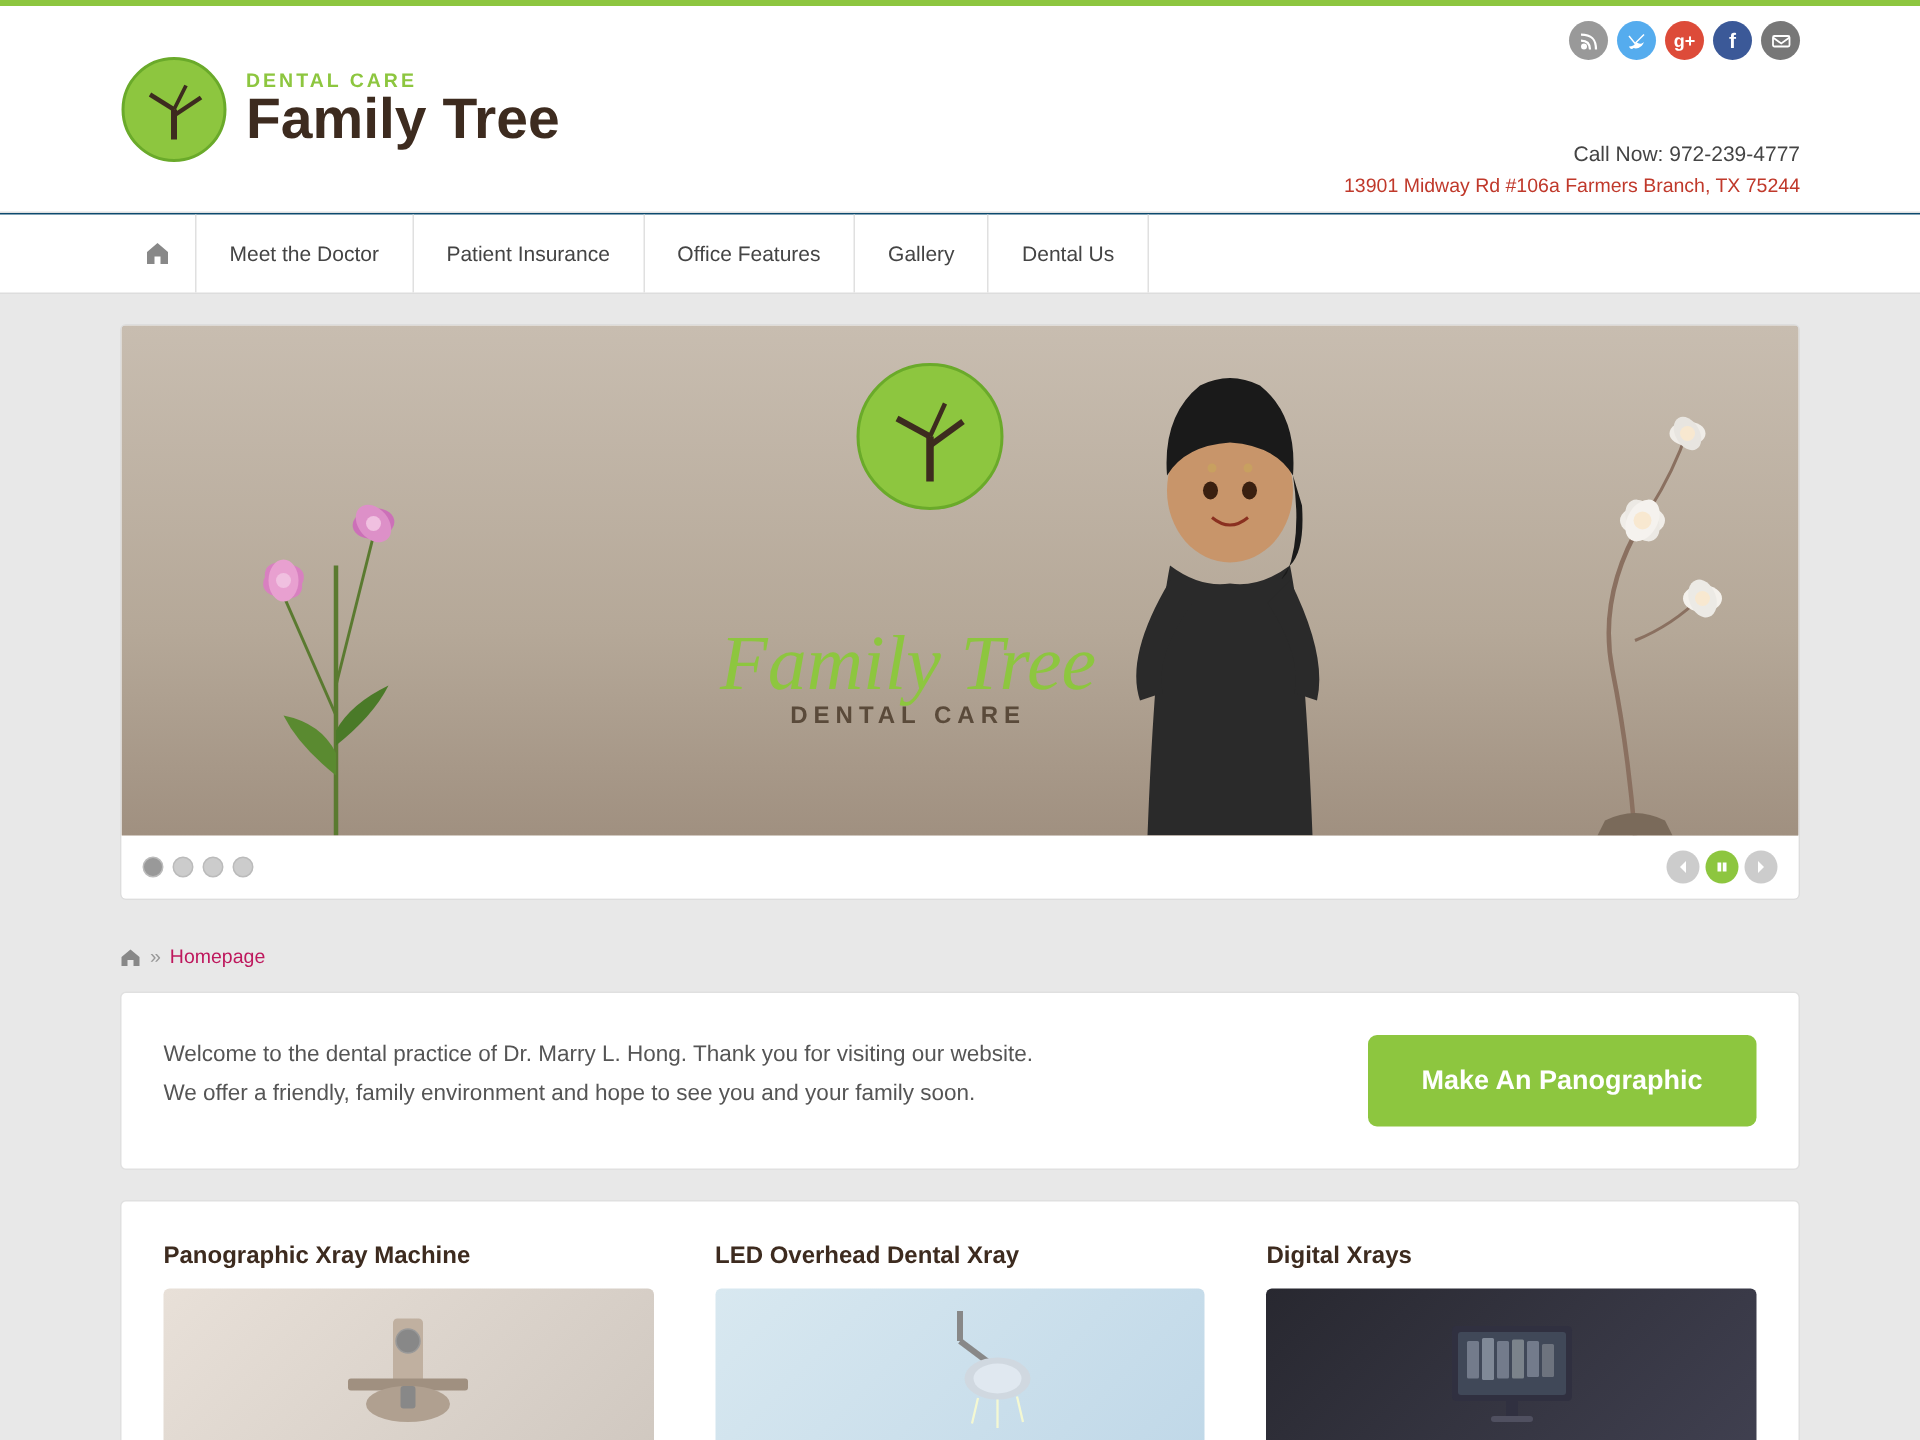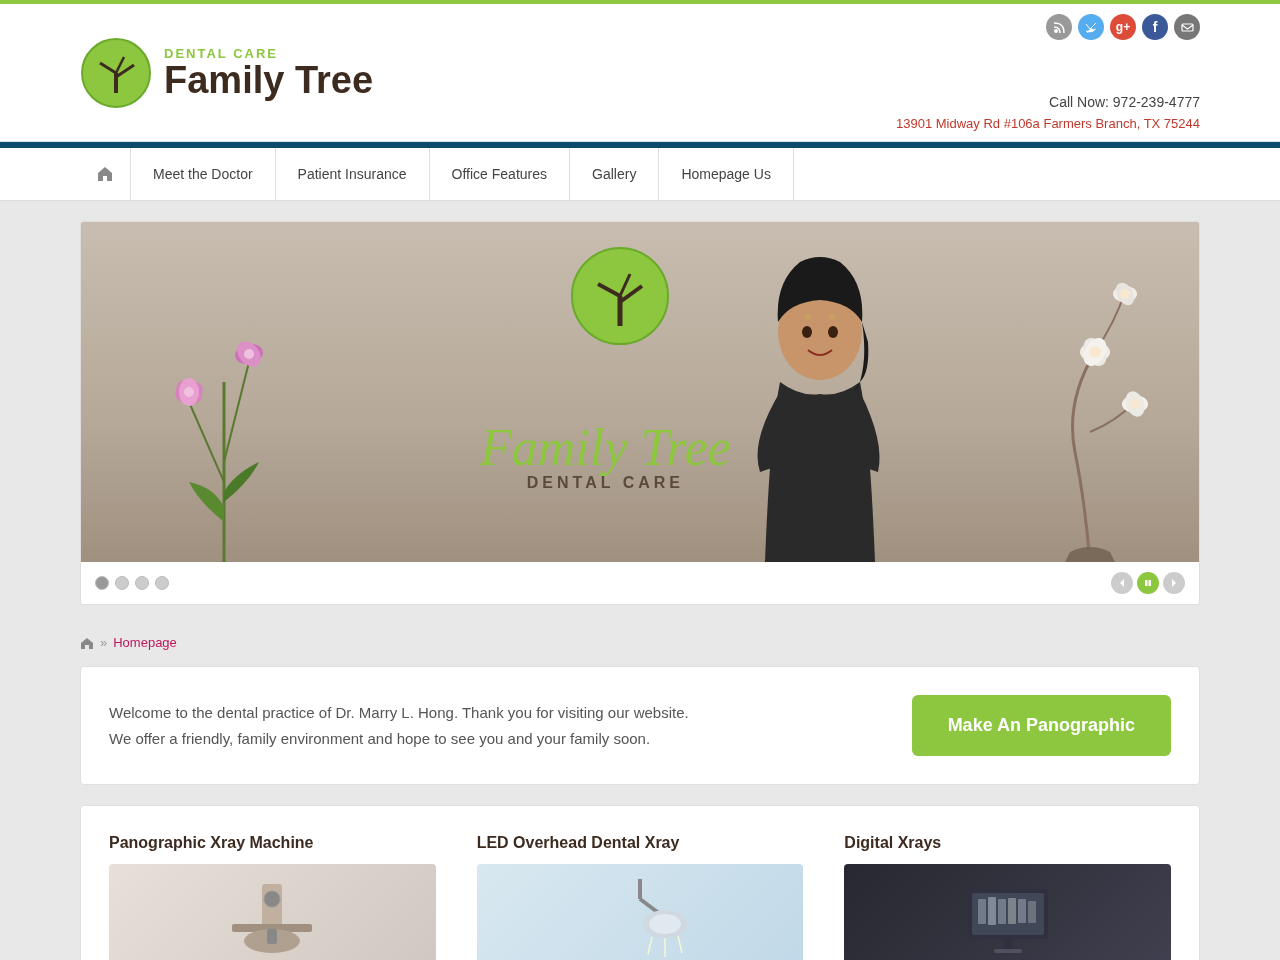--- a/index.html
+++ b/index.html
@@ -79,21 +79,21 @@
       margin-top: 48px;
     }
     .address {
       font-size: 13px;
       color: #c0392b;
     }
 
     
     nav {
       background: #fff;
-      border-top: 6px solid #0c4a6e;
+      border-top: 1px solid #0c4a6e;
       border-bottom: 1px solid #ddd;
     }
     .nav-inner {
       display: flex;
       align-items: center;
       padding: 0 80px;
     }
     .nav-home {
       padding: 0 16px;
       height: 52px;
@@ -216,21 +216,20 @@
     .breadcrumb .current { color: #be185d; }
 
     
     .welcome-box {
       background: #fff;
       border: 1px solid #e0e0e0;
       border-radius: 4px;
       padding: 28px 28px;
       display: flex;
       justify-content: space-between;
-      align-items: center;
       margin-bottom: 20px;
     }
     .welcome-text {
       font-size: 15px;
       color: #555;
       line-height: 1.7;
       max-width: 580px;
     }
     .appt-btn {
       background: #8dc63f;
@@ -363,21 +362,21 @@
     <div class="nav-item">
       <span>Patient Insurance</span>
     </div>
     <div class="nav-item">
       <span>Office Features</span>
     </div>
     <div class="nav-item">
       <span>Gallery</span>
     </div>
     <div class="nav-item">
-      <span>Homepage Us</span>
+      <span>Dental Us</span>
     </div>
   </div>
 </nav>
 
 <div class="main-wrapper">
 
   <div class="slider-section">
     <div class="slider-container">
 
       <div class="slider-image">

